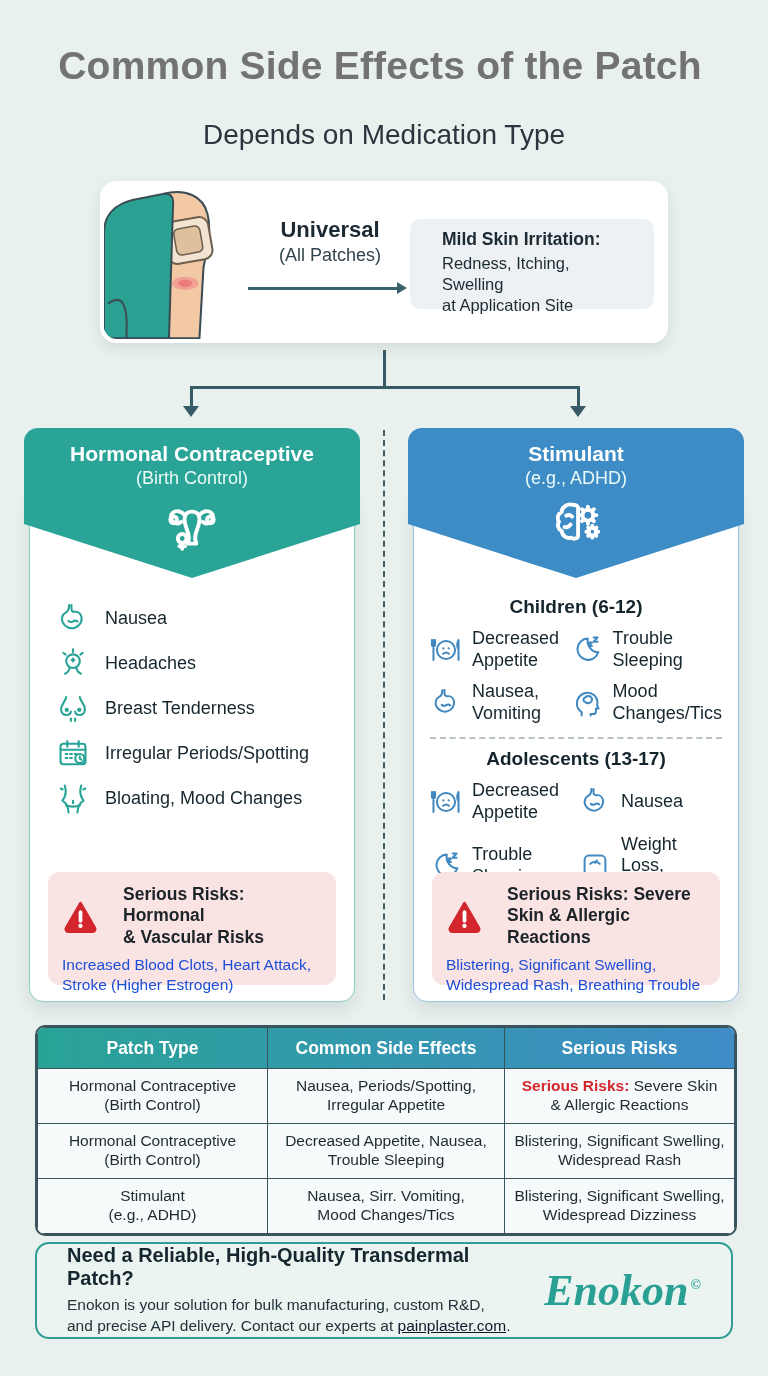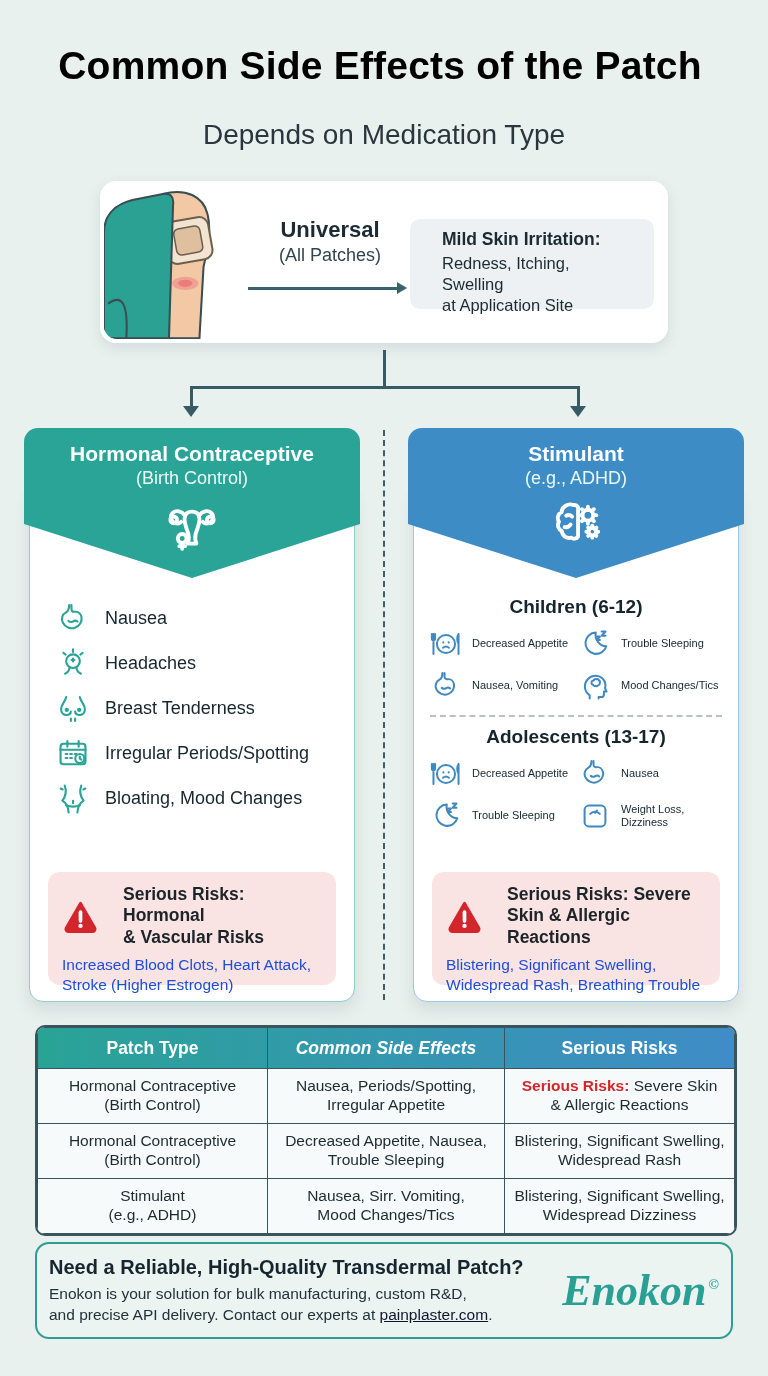--- a/index.html
+++ b/index.html
@@ -2,21 +2,21 @@
 <html><head>
 <meta charset="utf-8">
 <style>
   html,body { margin:0; padding:0; }
   .page { position:relative; width:768px; height:1376px; background:#e9f1ee;
           font-family:"Liberation Sans", sans-serif; overflow:hidden; }
   .pre { white-space:pre-line; }
 
   
   .title { position:absolute; top:44px; left:0; right:8px; margin:0; text-align:center;
-           font-size:39px; font-weight:bold; color:#000000; letter-spacing:.2px; }
+           font-size:39px; font-weight:bold; color:#737373; letter-spacing:.2px; }
   .subtitle { position:absolute; top:119px; left:0; right:0; margin:0; text-align:center;
               font-size:28px; font-weight:400; color:#2a363d; }
 
   
   .ucard { position:absolute; left:100px; top:181px; width:568px; height:162px;
            background:#fff; border-radius:16px; box-shadow:0 5px 14px rgba(40,70,80,.12); }
   .illus { position:absolute; left:4px; top:4px; width:132px; height:154px;
            border-radius:13px 0 0 13px; overflow:hidden; }
   .illus svg { display:block; width:100%; height:100%; }
   .ulabel { position:absolute; left:150px; top:36px; width:160px; text-align:center; }
@@ -58,46 +58,46 @@
   .ilist { position:absolute; left:32px; top:168px; right:12px; margin:0; padding:0; list-style:none; }
   .ilist li { display:flex; align-items:center; gap:15px; height:45px; }
   .ilist svg { width:34px; height:34px; color:#2aa497; flex:none; }
   .ilist span { font-size:18px; color:#16262e; }
 
   .rcontent { position:absolute; left:14px; right:14px; top:164px; }
   .ghead { text-align:center; font-size:19px; font-weight:bold; color:#15252d; margin:4px 0 10px; }
   .ggrid { display:grid; grid-template-columns:1fr 1fr; column-gap:6px; row-gap:10px; padding:0 8px; }
   .gcell { display:flex; align-items:center; gap:10px; }
   .gcell svg { width:32px; height:32px; color:#4088c0; flex:none; }
-  .gcell span { font-size:11px; line-height:1.2; color:#16262e; max-width:110px; }
+  .gcell span { font-size:18px; line-height:1.2; color:#16262e; max-width:110px; }
   .gdash { border-top:2px dashed #b7c2c8; margin:13px 8px 9px; }
 
   .risk { position:absolute; left:24px; right:24px; top:444px; height:113px; background:#fae3e3;
           border-radius:12px; padding:12px 14px; box-sizing:border-box; }
   .rhead { display:flex; align-items:center; gap:24px; }
   .rhead svg { width:37px; height:37px; flex:none; }
   .rt { font-size:17.5px; font-weight:bold; color:#1c2429; line-height:1.22; }
   .rb { margin-top:7px; font-size:15.5px; color:#1d4ed8; line-height:1.3; }
 
   
   .tblwrap { position:absolute; left:35px; top:1025px; width:698px; border:2px solid #3a545e;
              border-radius:10px; overflow:hidden; background:#f6fafa; }
   .tblwrap table { width:100%; border-collapse:collapse; }
   .tblwrap th, .tblwrap td { border:1.6px solid #3a545e; }
   .tblwrap th { height:38px; font-size:17.5px; font-weight:bold; color:#fff; }
   .tblwrap thead tr { background:linear-gradient(90deg,#29a396,#3f8cc7);padding-left:40px; }
   .tblwrap td { height:50px; text-align:center; font-size:15.5px; color:#1d2a30;
                 line-height:1.22; padding:2px 6px; }
-  .c1 { width:33%; } .c2 { width:34%;font-style:italic; }
+  .c1 { width:33%; } .c2 { width:34%; }
   .red { color:#d3262c; font-weight:bold; }
 
   
   .foot { position:absolute; left:35px; top:1242px; width:698px; height:97px; box-sizing:border-box;
           border:2px solid #2f9d93; border-radius:14px; background:#ecf4f1;
-          display:flex; align-items:center; gap:14px; padding:0 12px; }
+          display:flex; align-items:center; gap:14px; padding:0 30px; }
   .ftext { flex:1; }
   .ft { font-size:20px; font-weight:bold; color:#15262e; margin-bottom:5px; }
   .fb { font-size:15.5px; color:#22323a; line-height:1.35; }
   .flink { color:#0f172a; text-decoration:underline; }
   .flogo { font-family:"Liberation Serif", serif; font-style:italic; font-weight:bold;
            font-size:44px; color:#2aa095; white-space:nowrap; }
   .flogo sup { font-size:14px; font-style:normal; vertical-align:super; margin-left:2px; }
 
   
   svg.ic { fill:none; stroke:currentColor; stroke-width:1.5; stroke-linecap:round; stroke-linejoin:round; }

